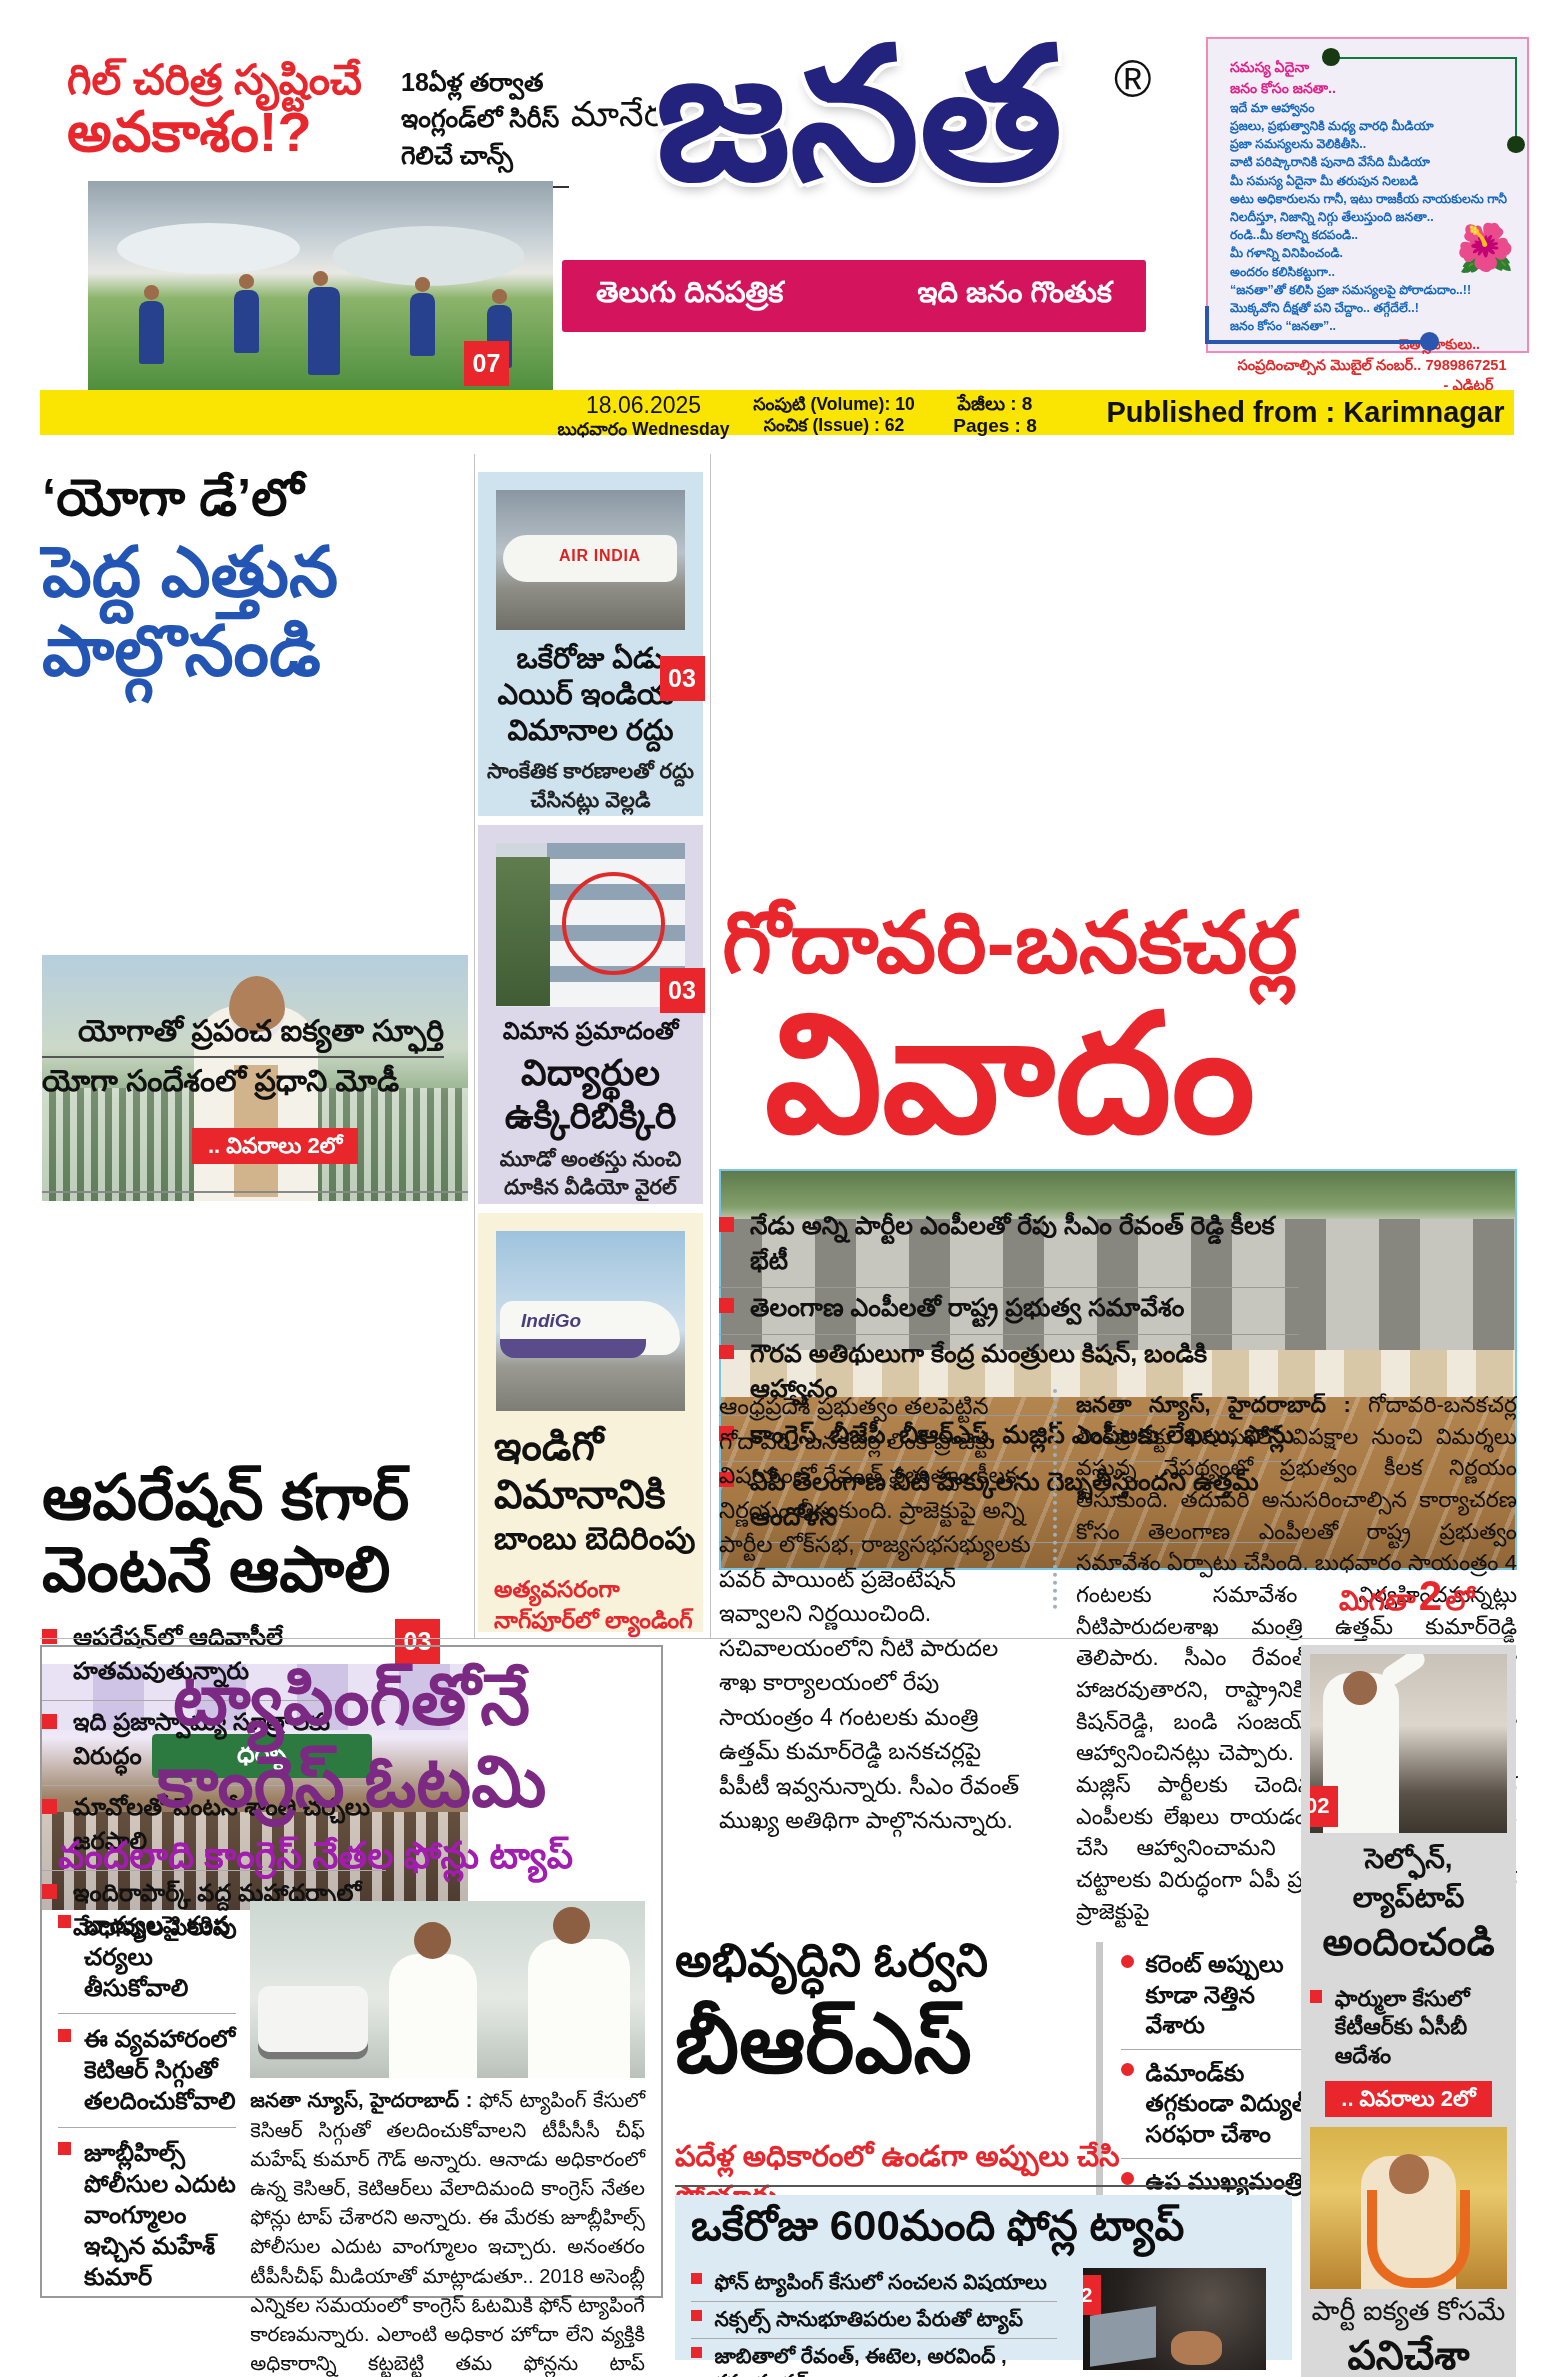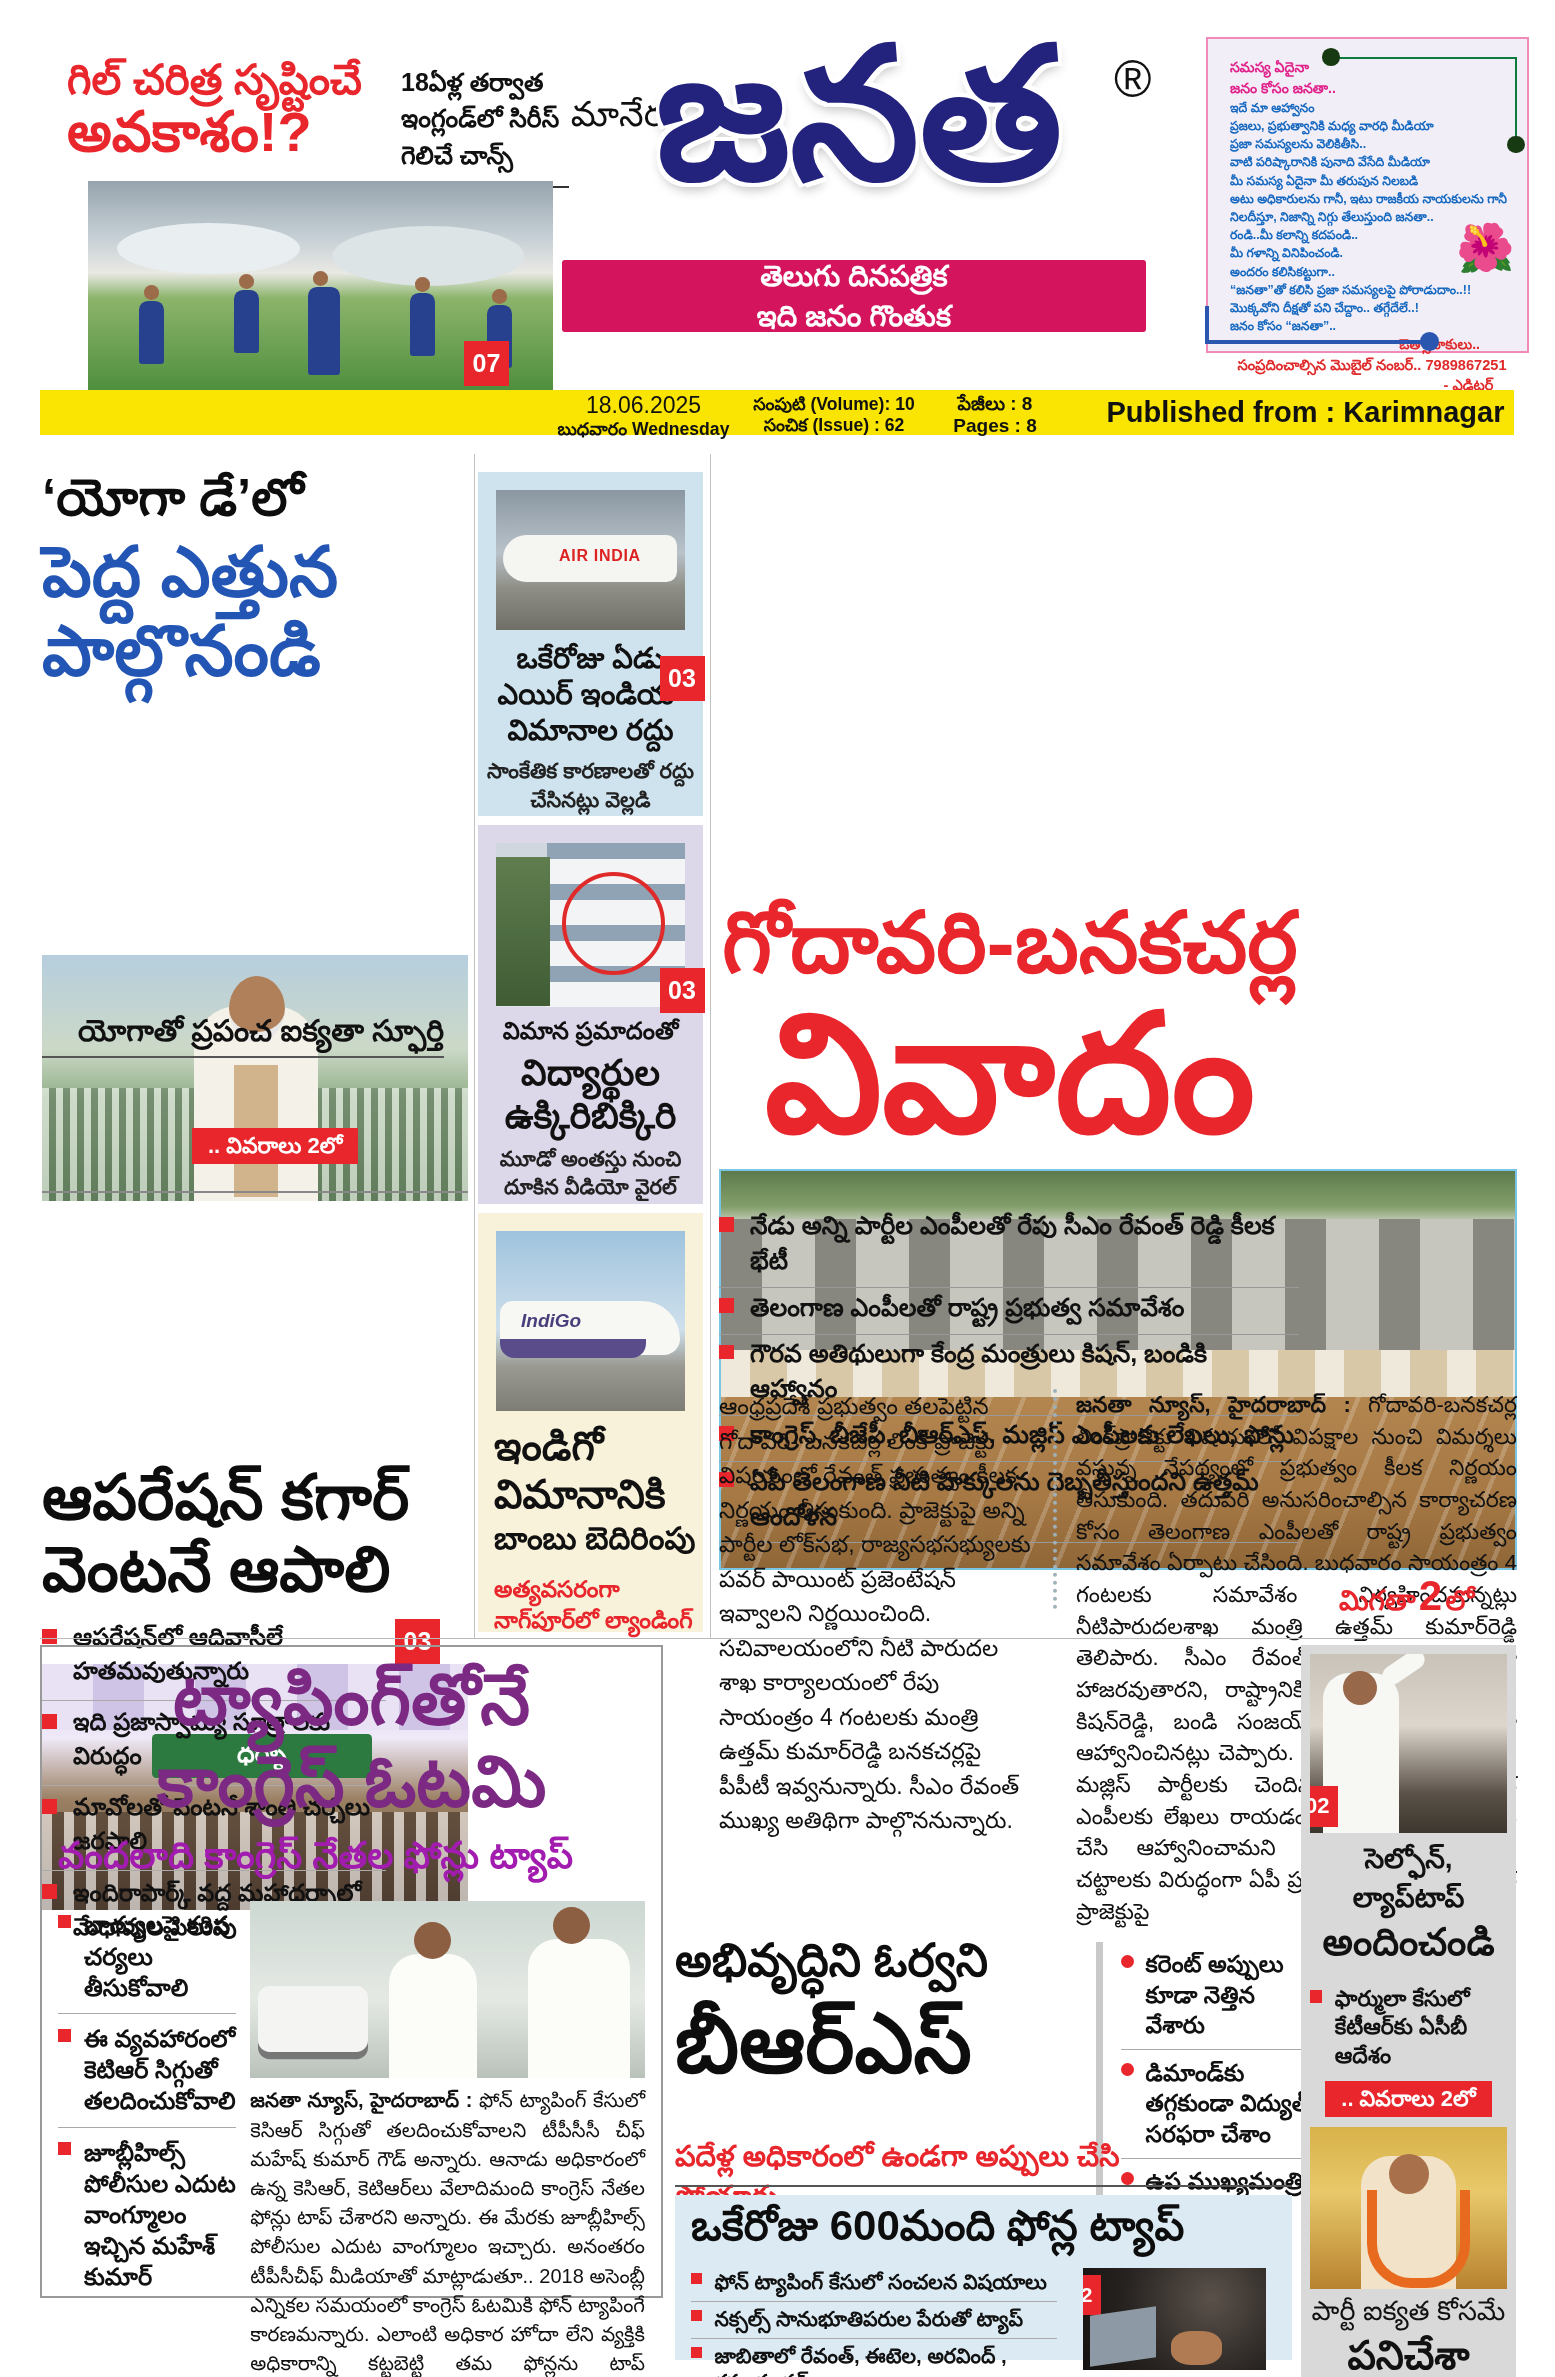--- a/index.html
+++ b/index.html
@@ -40,21 +40,21 @@
   
   #masthead { left:562px; top:37px; width:594px; height:299px; }
   #mast-pre { left:8.8px; top:57px; font-size:35px; font-weight:400; color:#101010;
               text-shadow:1.5px 1.5px 0 #fff; }
   #mast-logo { left:0; right:0; top:-28px; text-align:center; font-size:184px; line-height:1.15;
                font-weight:800; color:#23237e;
                text-shadow:-3.7px -3.7px 0 #fff,3.7px -3.7px 0 #fff,-3.7px 3.7px 0 #fff,3.7px 3.7px 0 #fff,0 7.3px 10.2px rgba(0,0,0,.25); }
   #mast-reg { right:4.4px; top:13px; font-size:51px; color:#111; }
   #mast-bar { left:0; right:10.2px; bottom:4.4px; height:72px; background:#d4155e; border-radius:2.9px;
               display:flex; justify-content:space-between; align-items:center; padding:0 34px;
-              color:#fff; font-weight:800; font-size:29px;flex-direction:column; }
+              color:#fff; font-weight:800; font-size:29px; }
 
   
   #appeal { left:1206px; top:37px; width:323px; height:316px; background:#f1eef8;
             border:2.9px solid #f08ab8; box-sizing:border-box; padding:17.6px 13px 8.8px 22px; }
   #appeal .lead { color:#e0218a; font-weight:bold; font-size:14px; line-height:1.5; }
   #appeal .ln { color:#1769c0; font-weight:bold; font-size:12.4px; line-height:1.47; }
   #appeal .closing { color:#e02a2a; font-weight:bold; font-size:14px; text-align:right; padding-right:34px; }
   #appeal .contact { color:#e02a2a; font-weight:bold; font-size:14.6px; text-align:center; margin-top:1.5px; }
   #appeal .sig { color:#e02a2a; font-weight:bold; font-size:14.6px; text-align:right; padding-right:20.5px; }
   #appeal .gl { position:absolute; top:17.6px; right:10.2px; width:184px; height:86px;
@@ -301,20 +301,21 @@
   <div class="abs" id="yoga-kicker">‘యోగా డే’లో</div>
   <div class="abs" id="yoga-h">పెద్ద ఎత్తున పాల్గొనండి</div>
   <div class="abs ph" id="modi-photo">
     <div class="shape crowd"></div>
     <div class="shape body"></div>
     <div class="shape scarf"></div>
     <div class="shape headc"></div>
   </div>
   <div class="abs" id="yoga-cap">
     <div><span class="u">యోగాతో ప్రపంచ ఐక్యతా స్ఫూర్తి</span></div>
+    <div>యోగా సందేశంలో ప్రధాని మోడీ</div>
   </div>
   <div class="abs rbadge" id="yoga-more">.. వివరాలు 2లో</div>
   <div class="abs hline" id="lhr1"></div>
 
   <div class="abs ph" id="dharna-photo">
     <div class="shape tent"></div>
     <div class="shape ban">ధర్నా</div>
     <div class="shape crowd2"></div>
   </div>
   <div class="abs" id="op-h">

